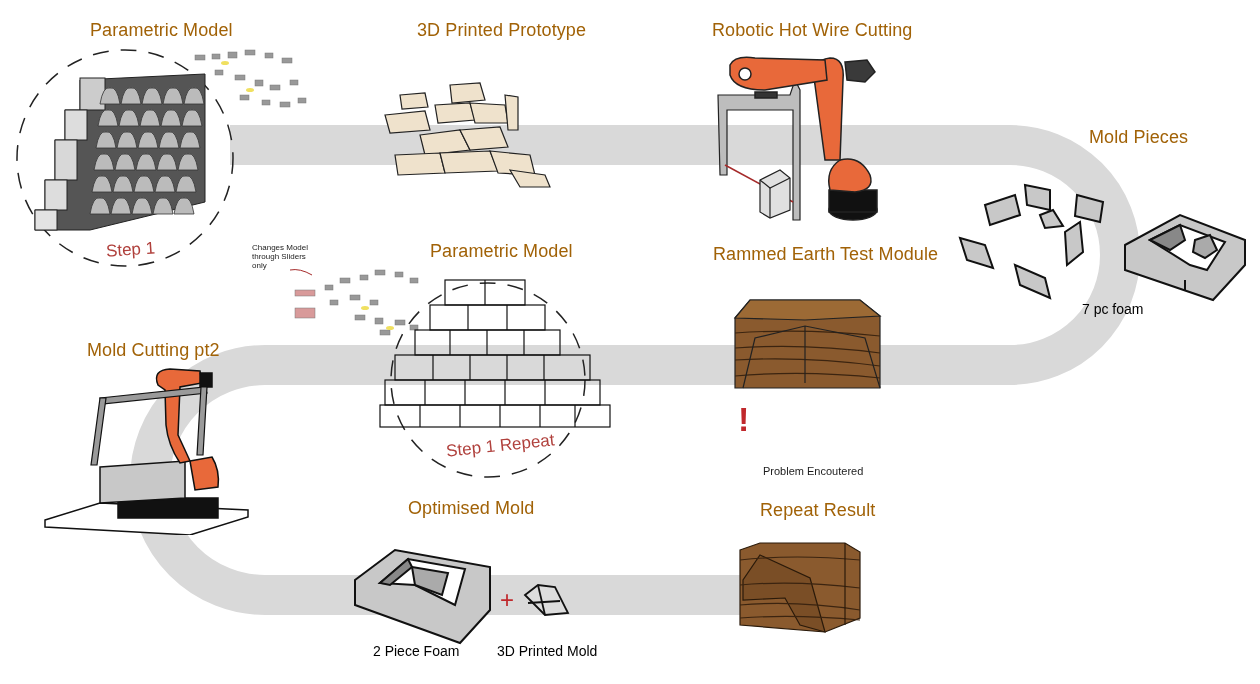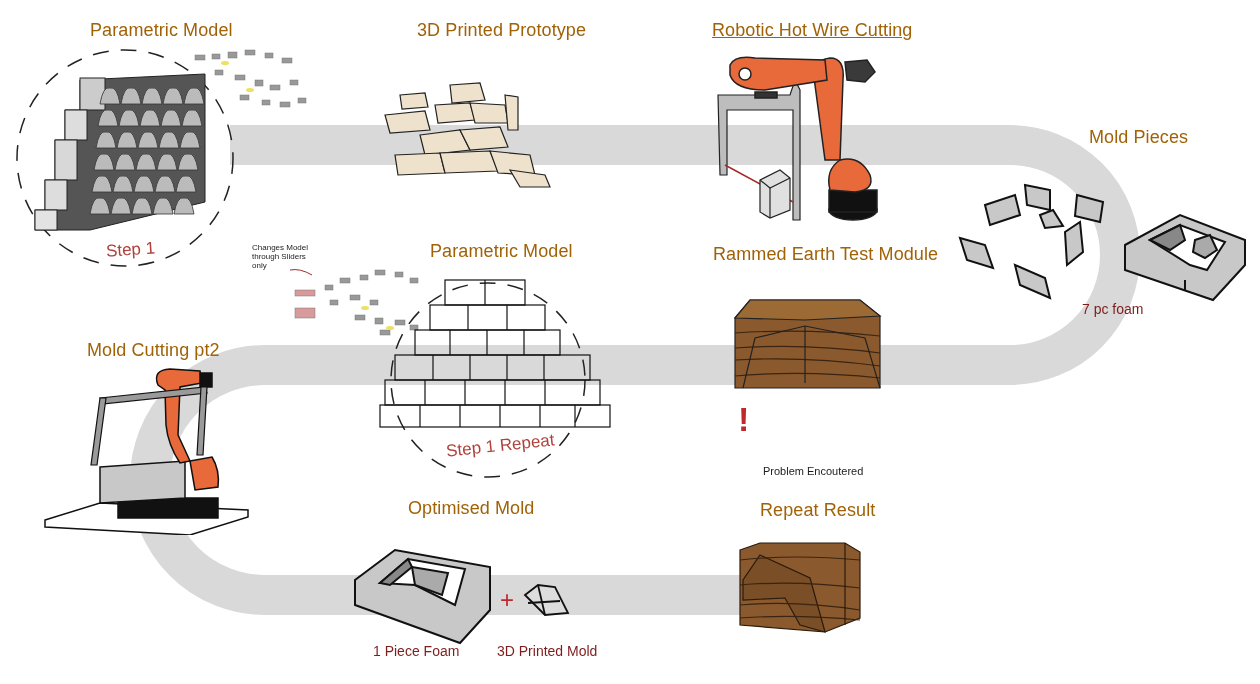--- a/index.html
+++ b/index.html
@@ -1,19 +1,19 @@
 <!DOCTYPE html>
 <html><head>
 <meta charset="utf-8">
 <style>
   html,body{margin:0;padding:0;background:#fff;}
   body{width:1260px;height:684px;position:relative;overflow:hidden;font-family:"Liberation Sans",sans-serif;color:#1a1a1a;}
   .abs{position:absolute;}
   .title{position:absolute;font-size:18px;white-space:nowrap;letter-spacing:0.1px;color:#a16207;}
-  .caption{position:absolute;font-size:14px;white-space:nowrap;color:#7f1d1d;}
+  .caption{position:absolute;font-size:14px;white-space:nowrap;color:#000000;}
   .small{position:absolute;font-size:10px;line-height:11px;color:#1c1c1c;}
   .step{position:absolute;font-size:17px;color:#b0403c;white-space:nowrap;}
   svg{position:absolute;left:0;top:0;}
 </style>
 </head>
 <body>
 
 <svg width="1260" height="684">
   <path d="M 230 145 L 1010 145 A 110 110 0 0 1 1010 365 L 265 365 A 115 115 0 0 0 265 595 L 760 595" fill="none" stroke="#d9d9d9" stroke-width="40"></path>
 </svg>
@@ -94,21 +94,21 @@
     <polygon points="125,20 138,22 138,55 128,55"></polygon>
     <polygon points="40,60 80,55 90,75 45,80"></polygon>
     <polygon points="80,55 120,52 128,72 90,75"></polygon>
     <polygon points="15,80 60,78 65,98 18,100"></polygon>
     <polygon points="60,78 110,76 118,96 65,98"></polygon>
     <polygon points="110,76 150,80 155,100 118,98"></polygon>
     <polygon points="130,95 165,100 170,112 140,112"></polygon>
   </g>
 </svg>
 
-<div class="title" style="left:712px;top:20px;text-decoration:underline;">Robotic Hot Wire Cutting</div>
+<div class="title" style="left:712px;top:20px;">Robotic Hot Wire Cutting</div>
 <svg width="180" height="190" style="left:715px;top:50px;">
   <g stroke="#222" stroke-width="1.2">
     <polygon points="3,45 75,45 80,30 85,40 85,170 78,170 78,60 12,60 12,125 5,125" fill="#bdbdbd"></polygon>
     <line x1="10" y1="115" x2="78" y2="152" stroke="#a52a2a" stroke-width="1.5"></line>
   </g>
   <g stroke="#222" stroke-width="1.2" fill="#e0e0e0">
     <polygon points="45,130 65,120 75,128 75,160 55,168 45,162"></polygon>
     <polyline points="45,130 55,138 75,128" fill="none"></polyline>
     <line x1="55" y1="138" x2="55" y2="168"></line>
   </g>
@@ -244,21 +244,21 @@
     <polygon points="30,38 58,14 62,22 40,40" fill="#888"></polygon>
     <polygon points="62,22 98,28 92,50 65,40" fill="#aaa"></polygon>
   </g>
   <text x="150" y="63" fill="#c0282c" font-size="24" font-family="Liberation Sans, sans-serif">+</text>
   <g stroke="#111" stroke-width="1.8">
     <polygon points="175,50 188,40 205,42 218,68 195,70" fill="#ddd"></polygon>
     <polyline points="188,40 195,70" fill="none"></polyline>
     <polyline points="178,58 210,56" fill="none"></polyline>
   </g>
 </svg>
-<div class="caption" style="left:373px;top:643px;">1 Piece Foam</div>
+<div class="caption" style="left:373px;top:643px;">2 Piece Foam</div>
 <div class="caption" style="left:497px;top:643px;">3D Printed Mold</div>
 
 <div class="title" style="left:760px;top:500px;">Repeat Result</div>
 <svg width="150" height="100" style="left:735px;top:540px;">
   <g stroke="#2a1a0a" stroke-width="1.2">
     <polygon points="5,10 25,3 110,3 125,12 125,78 95,90 90,92 5,85" fill="#8a5a2e"></polygon>
     <polygon points="25,15 75,38 90,92 65,85 50,58 8,60 8,40" fill="#7a4e26"></polygon>
     <path d="M 5 20 Q 60 14 125 20 M 5 45 Q 60 40 125 48 M 5 65 Q 60 60 125 70 M 5 78 Q 60 74 125 80" fill="none" stroke="#3b2410"></path>
     <line x1="110" y1="3" x2="110" y2="85"></line>
   </g>

